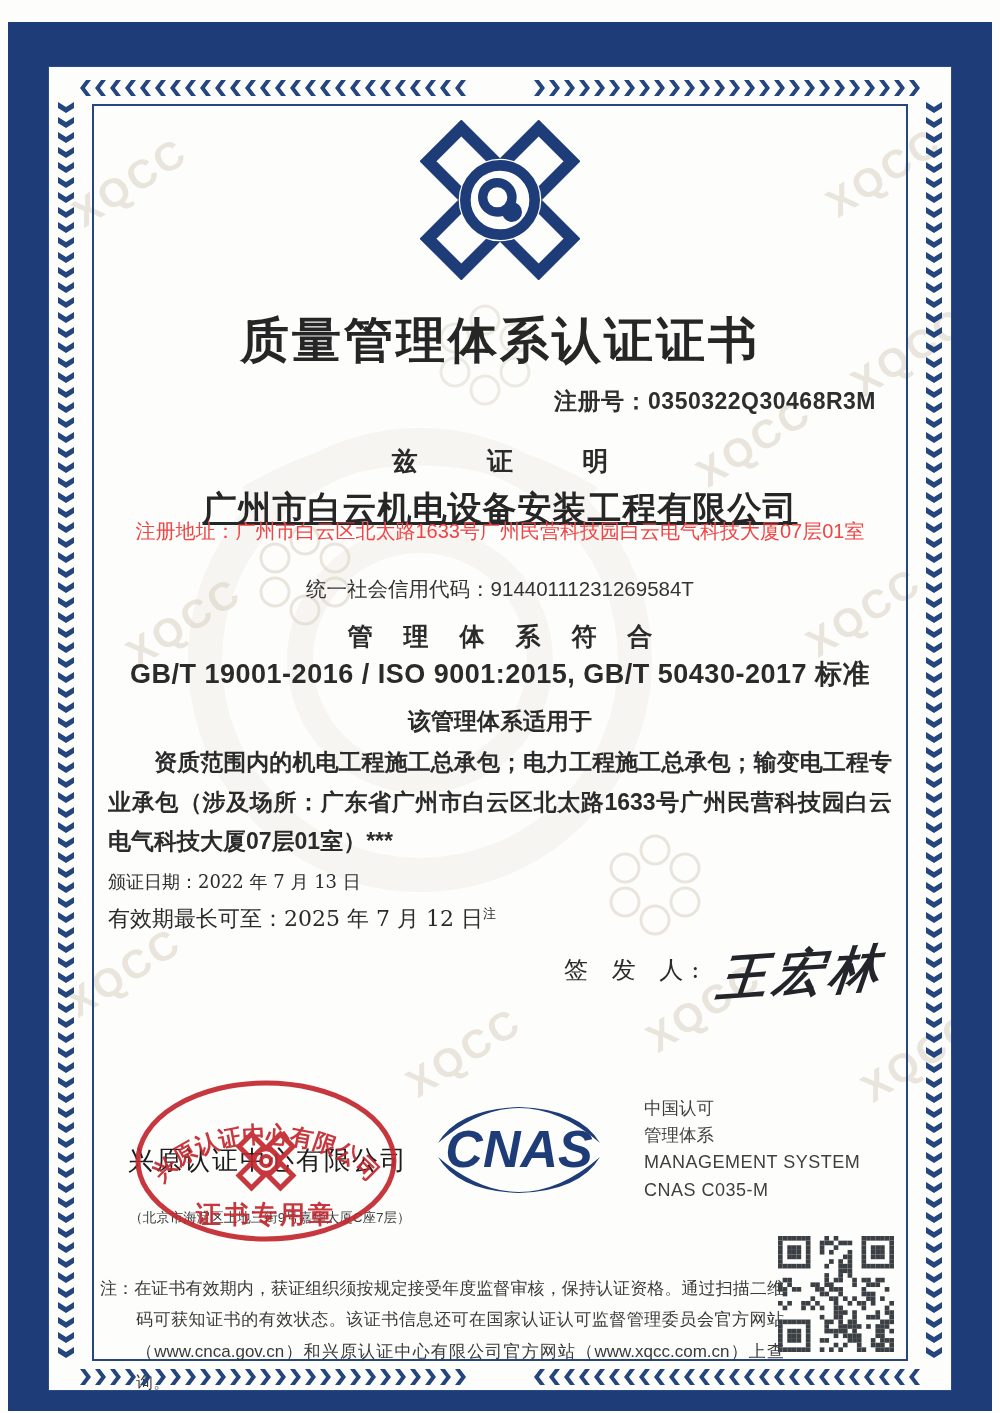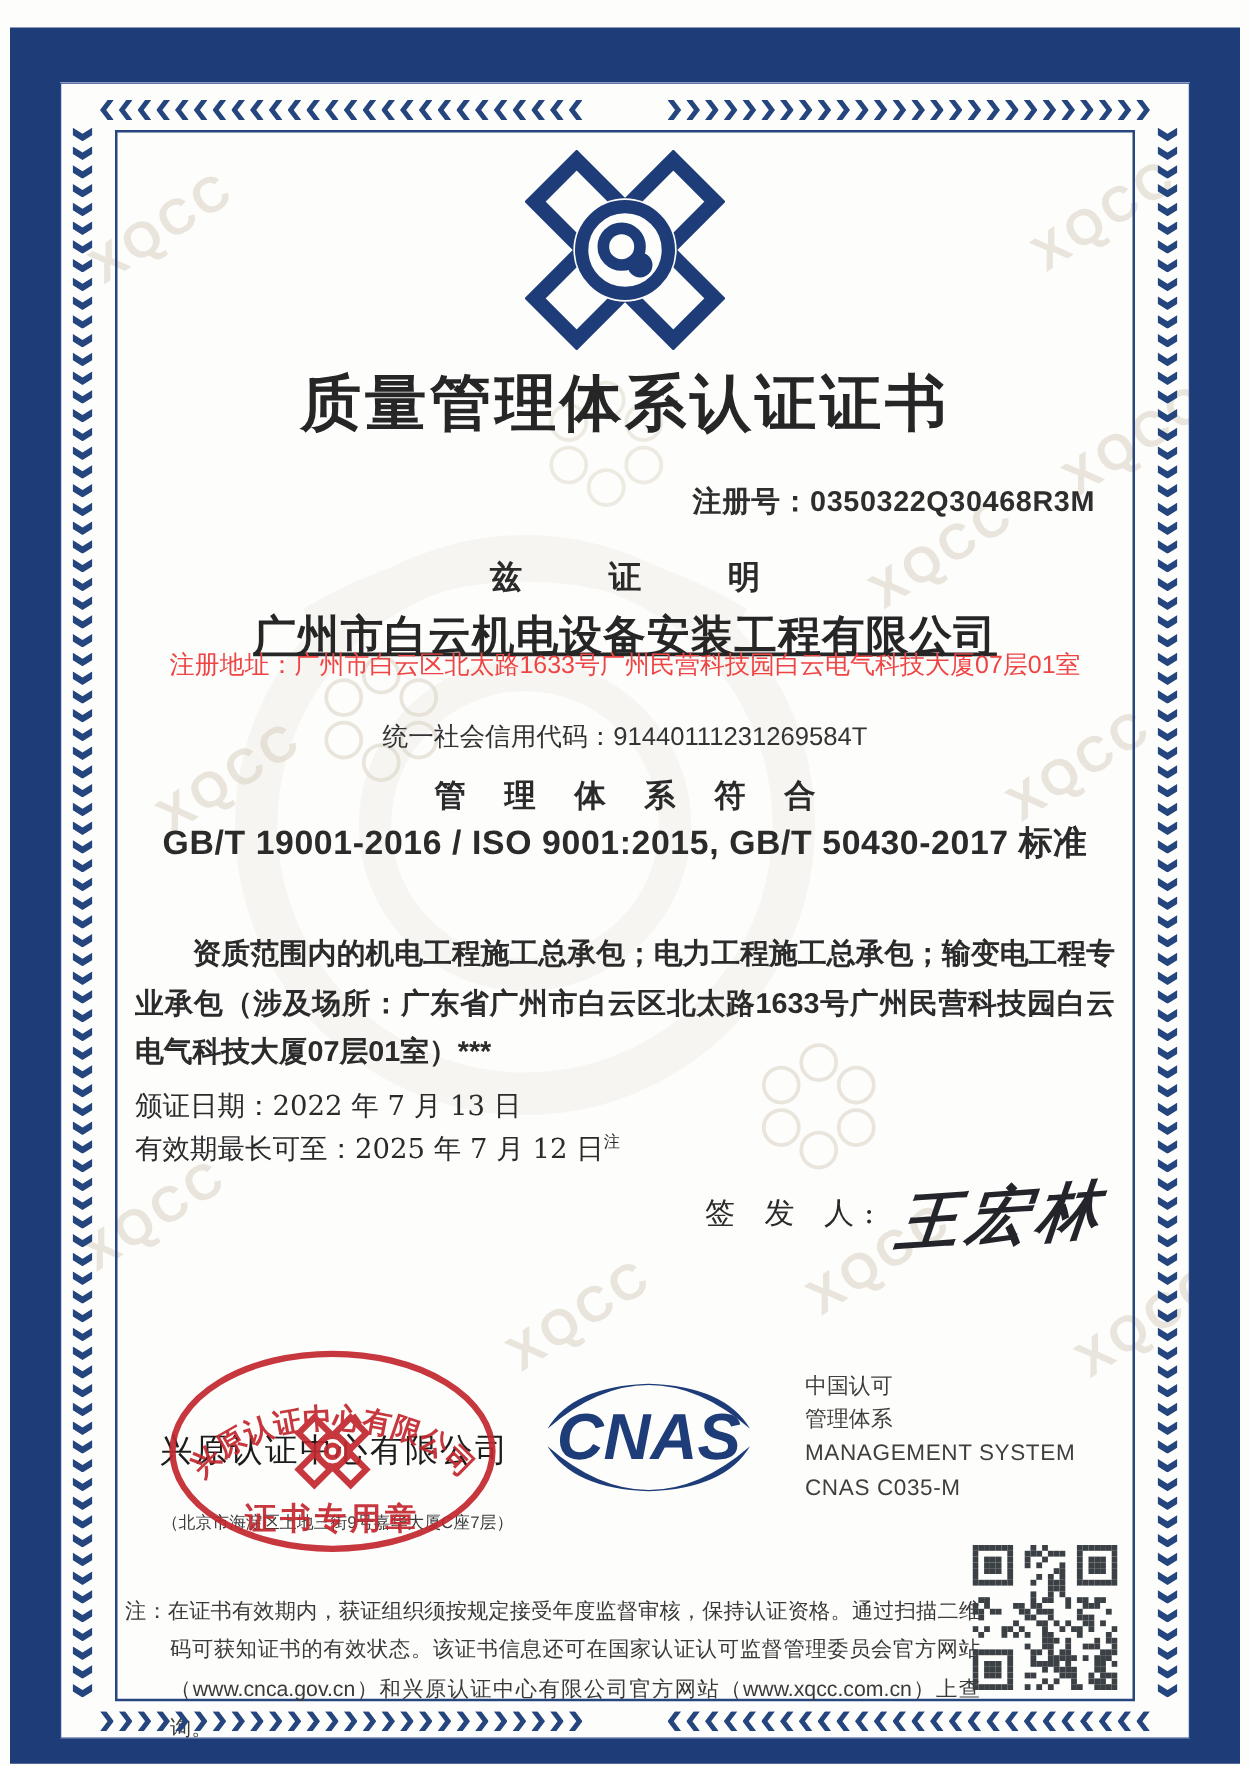--- a/index.html
+++ b/index.html
@@ -42,31 +42,31 @@
       font-size:40px;letter-spacing:3px;transform:rotate(-33deg);user-select:none;}
   .wm-ring{position:absolute;z-index:0;opacity:.6;}
   .big-emblem{position:absolute;z-index:0;opacity:.5;}
 
   
   .content{position:absolute;left:96px;right:96px;top:106px;bottom:54px;z-index:2;}
   .abs{position:absolute;}
   .center{left:0;right:0;text-align:center;}
 
   .logo-wrap{left:0;right:0;top:14px;text-align:center;}
-  .cert-title{top:184px;font-size:49px;font-weight:bold;color:#262626;letter-spacing:3px;font-family:"Liberation Sans","DejaVu Sans",sans-serif;}
+  .cert-title{top:202px;font-size:49px;font-weight:bold;color:#262626;letter-spacing:3px;font-family:"Liberation Sans","DejaVu Sans",sans-serif;}
   .regline{top:280px;right:28px;font-size:23px;font-weight:bold;color:#2e2e2e;letter-spacing:.5px;}
   .hereby{top:338px;font-size:26px;color:#2b2b2b;font-weight:600;letter-spacing:14px;word-spacing:34px;text-indent:14px;}
   .company{top:380px;font-size:34px;font-weight:bold;color:#262626;letter-spacing:1px;text-decoration:underline;}
   .addr{top:412px;font-size:20px;color:#ef4444;}
   .credit{top:469px;font-size:20.5px;color:#333;}
   .conform{top:514px;font-size:25px;font-weight:600;letter-spacing:12px;text-indent:12px;color:#2b2b2b;}
   .standards{top:550px;font-size:27px;font-weight:bold;letter-spacing:.5px;color:#2b2b2b;}
   .scope-head{top:600px;font-size:23px;font-weight:600;color:#2b2b2b;}
   .scope{top:637px;left:12px;right:12px;font-size:23px;font-weight:600;line-height:1.72;text-indent:2em;text-align:justify;color:#2b2b2b;}
-  .dateline1{top:764px;left:12px;font-size:22px;font-family:"DejaVu Serif","Liberation Serif",serif;color:#2b2b2b;}
+  .dateline1{top:764px;left:12px;font-size:18px;font-family:"DejaVu Serif","Liberation Serif",serif;color:#2b2b2b;}
   .dateline2{top:798px;left:12px;font-size:22px;font-family:"DejaVu Serif","Liberation Serif",serif;color:#2b2b2b;}
   .dateline2 sup{font-size:13px;}
   .signer{top:848px;left:468px;font-size:24px;font-family:"DejaVu Serif","Liberation Serif",serif;letter-spacing:8px;color:#2b2b2b;display:flex;align-items:flex-start;}
   .signature{font-family:"DejaVu Serif","Liberation Serif",serif;font-style:italic;font-weight:bold;
              font-size:50px;letter-spacing:6px;color:#23252b;transform:rotate(-4deg) skewX(-10deg);
              display:inline-block;margin-left:10px;margin-top:-14px;}
 
   
   .org-row{top:975px;left:0;right:0;height:170px;}
   .issuer-name{position:absolute;left:4px;top:62px;width:336px;text-align:center;font-size:26px;
@@ -452,20 +452,21 @@
     <div class="abs center company">广州市白云机电设备安装工程有限公司</div>
     <div class="abs center addr">
       <span>注册地址：</span><span>广州市白云区北太路1633号广州民营科技园白云电气科技大厦07层01室</span>
     </div>
     <div class="abs center credit">
       <span>统一社会信用代码：</span><span>91440111231269584T</span>
     </div>
 
     <div class="abs center conform">管 理 体 系 符 合</div>
     <div class="abs center standards">GB/T 19001-2016 / ISO 9001:2015, GB/T 50430-2017 标准</div>
+    <div class="abs center scope-head">该管理体系适用于</div>
     <div class="abs scope">资质范围内的机电工程施工总承包；电力工程施工总承包；输变电工程专业承包（涉及场所：广东省广州市白云区北太路1633号广州民营科技园白云电气科技大厦07层01室）***</div>
 
     <div class="abs dateline1">
       <span>颁证日期：</span><span>2022 年 7 月 13 日</span>
     </div>
     <div class="abs dateline2">
       <span>有效期最长可至：</span><span>2025 年 7 月 12 日</span><sup>注</sup>
     </div>
 
     <div class="abs signer">

